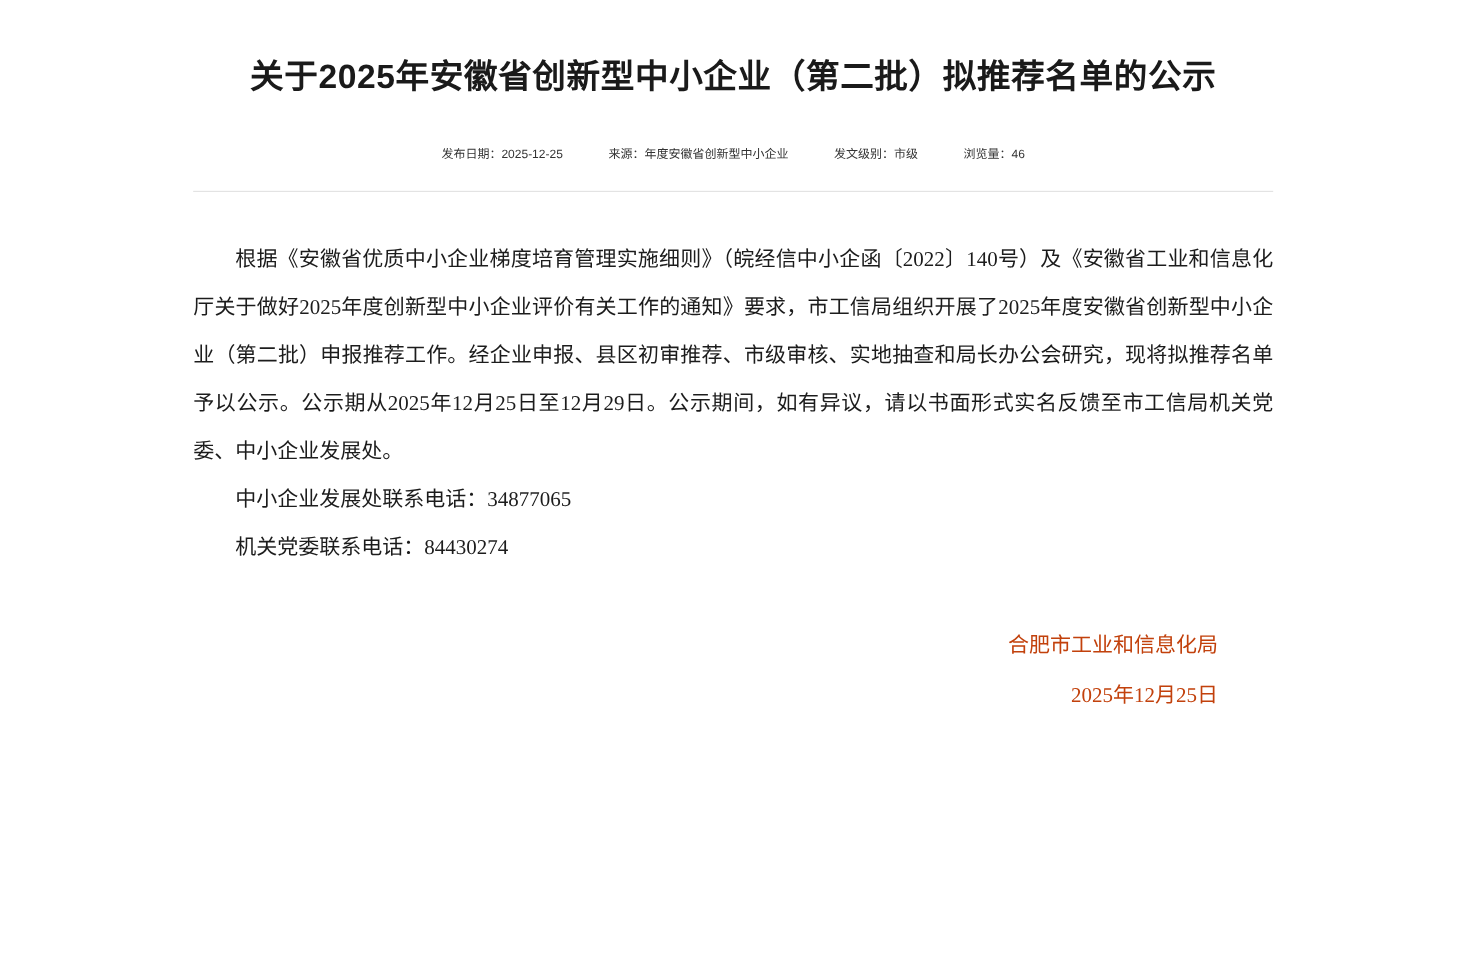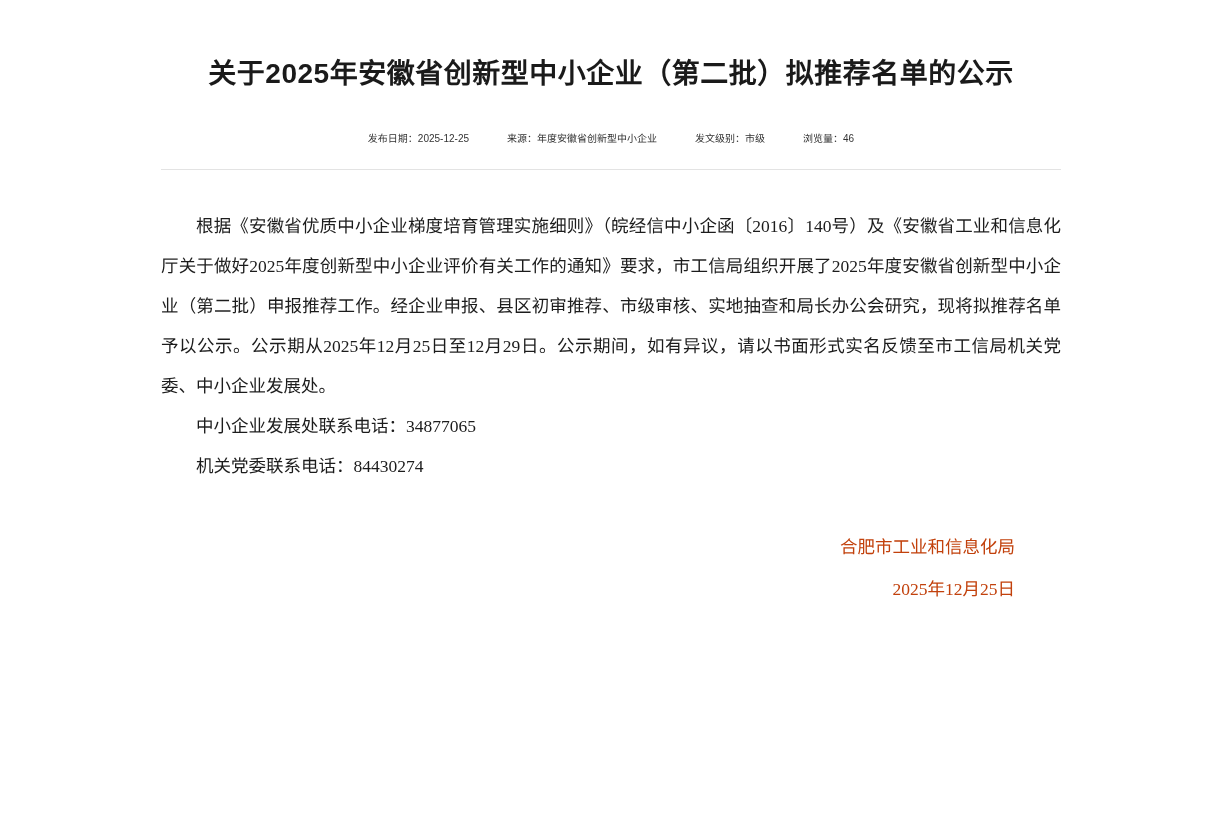--- a/index.html
+++ b/index.html
@@ -11,21 +11,21 @@
     width: 1222px;
     height: 817px;
     font-family: "Liberation Serif", "DejaVu Serif", serif;
     color: #222222;
     overflow: hidden;
   }
   .page {
     width: 1222px;
     height: 674px;
     box-sizing: border-box;
-    padding: 10px;
+    padding: 0;
     position: relative;
   }
   .article {
     width: 900px;
     margin: 0 auto;
     padding-top: 42px;
   }
   .title {
     font-family: "Liberation Sans", "DejaVu Sans", sans-serif;
     font-weight: bold;
@@ -109,21 +109,21 @@
         <span class="lbl">发文级别：</span><span class="val">市级</span>
       </div>
       <div class="meta-item">
         <span class="lbl">浏览量：</span><span class="val">46</span>
       </div>
     </div>
 
     <div class="divider"></div>
 
     <div class="body">
-      <p>根据《安徽省优质中小企业梯度培育管理实施细则》（皖经信中小企函〔2016〕140号）及《安徽省工业和信息化厅关于做好2025年度创新型中小企业评价有关工作的通知》要求，市工信局组织开展了2025年度安徽省创新型中小企业（第二批）申报推荐工作。经企业申报、县区初审推荐、市级审核、实地抽查和局长办公会研究，现将拟推荐名单予以公示。公示期从2025年12月25日至12月29日。公示期间，如有异议，请以书面形式实名反馈至市工信局机关党委、中小企业发展处。</p>
+      <p>根据《安徽省优质中小企业梯度培育管理实施细则》（皖经信中小企函〔2022〕140号）及《安徽省工业和信息化厅关于做好2025年度创新型中小企业评价有关工作的通知》要求，市工信局组织开展了2025年度安徽省创新型中小企业（第二批）申报推荐工作。经企业申报、县区初审推荐、市级审核、实地抽查和局长办公会研究，现将拟推荐名单予以公示。公示期从2025年12月25日至12月29日。公示期间，如有异议，请以书面形式实名反馈至市工信局机关党委、中小企业发展处。</p>
       <p>中小企业发展处联系电话：34877065</p>
       <p>机关党委联系电话：84430274</p>
     </div>
 
 
     <div class="signature">
       <span class="sig-line">合肥市工业和信息化局</span>
       <span class="sig-line">2025年12月25日</span>
     </div>
 

